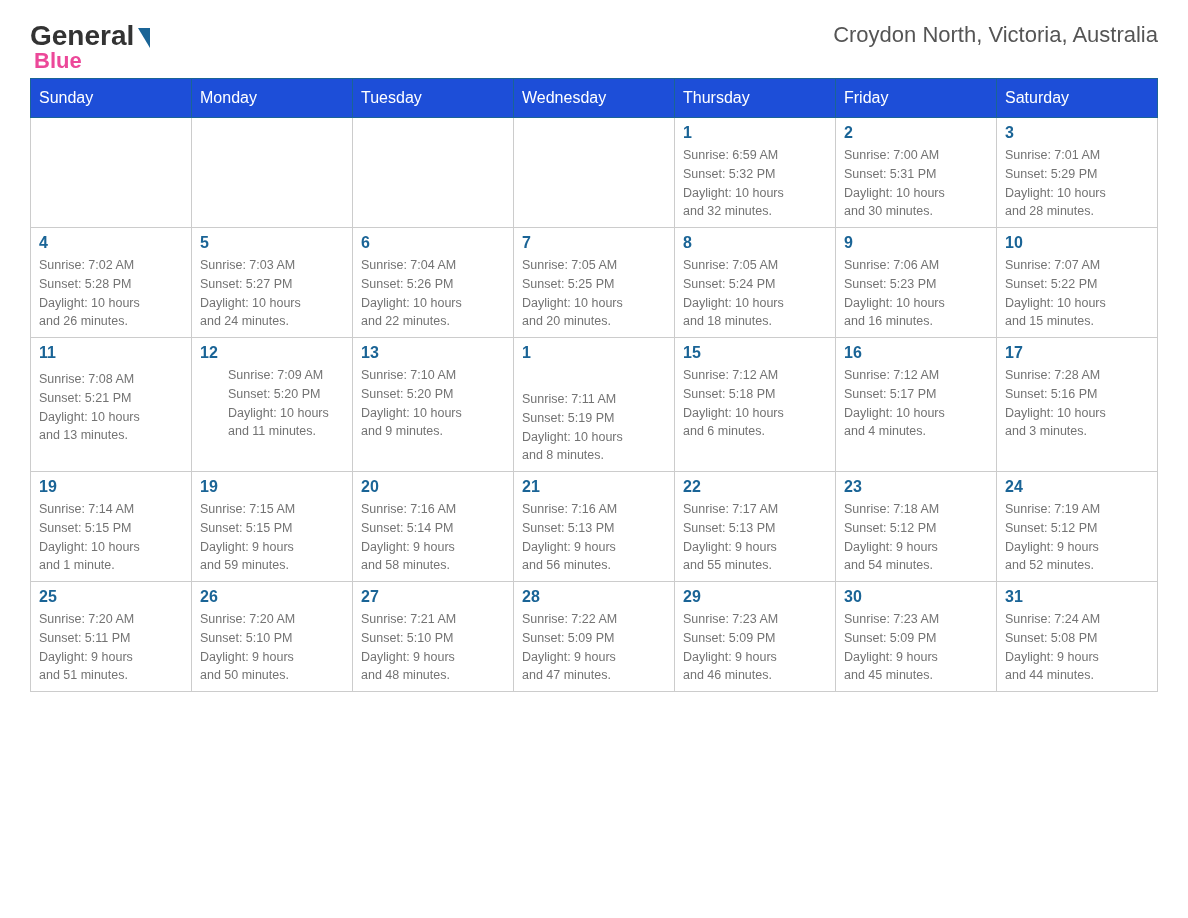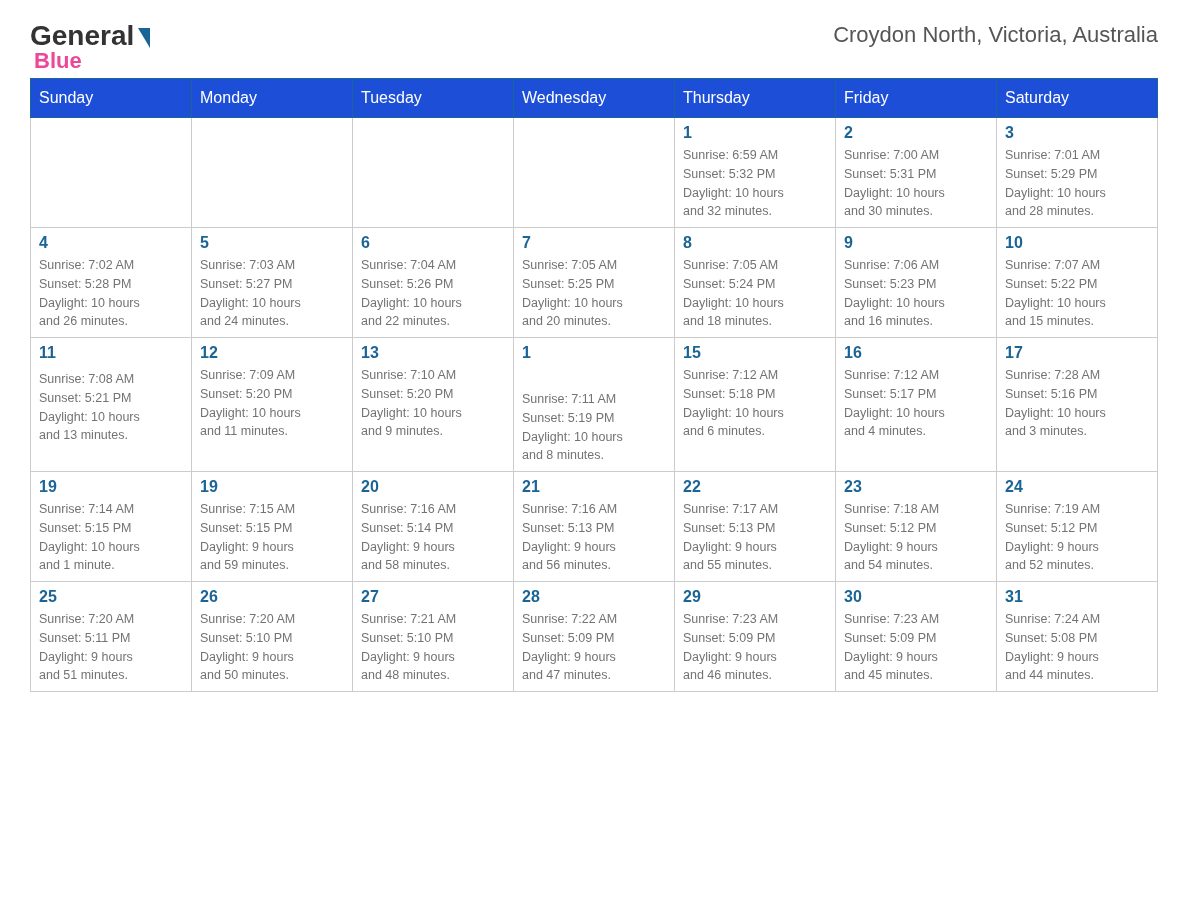--- a/index.html
+++ b/index.html
@@ -211,21 +211,21 @@
       <tr>
         <td>
           <span class="day-number">11</span>
           <div class="day-info" style="white-space: pre-line; margin-top: 8px;">Sunrise: 7:08 AM
 Sunset: 5:21 PM
 Daylight: 10 hours
 and 13 minutes.</div>
         </td>
         <td>
           <span class="day-number">12</span>
-          <div class="day-info" style="white-space: pre-line;">Sunrise: 7:09 AM
+          <div class="day-info" style="white-space: pre-line; margin-left: 28px;">Sunrise: 7:09 AM
 Sunset: 5:20 PM
 Daylight: 10 hours
 and 11 minutes.</div>
         </td>
         <td>
           <span class="day-number">13</span>
           <div class="day-info" style="white-space: pre-line;">Sunrise: 7:10 AM
 Sunset: 5:20 PM
 Daylight: 10 hours
 and 9 minutes.</div>

